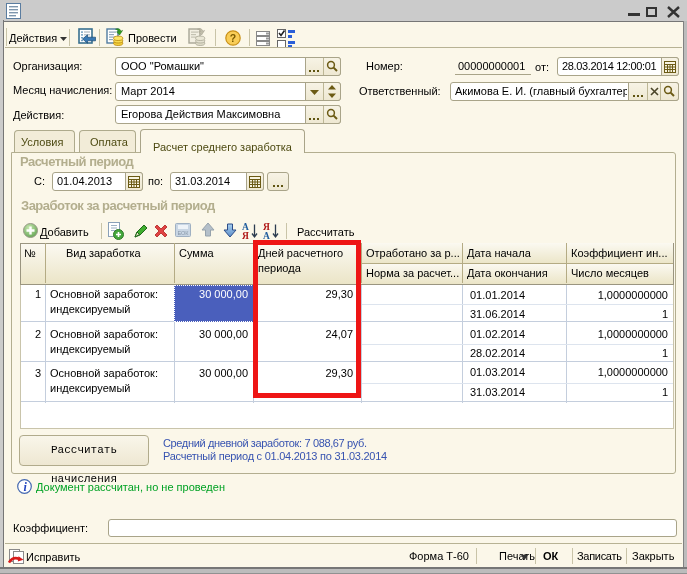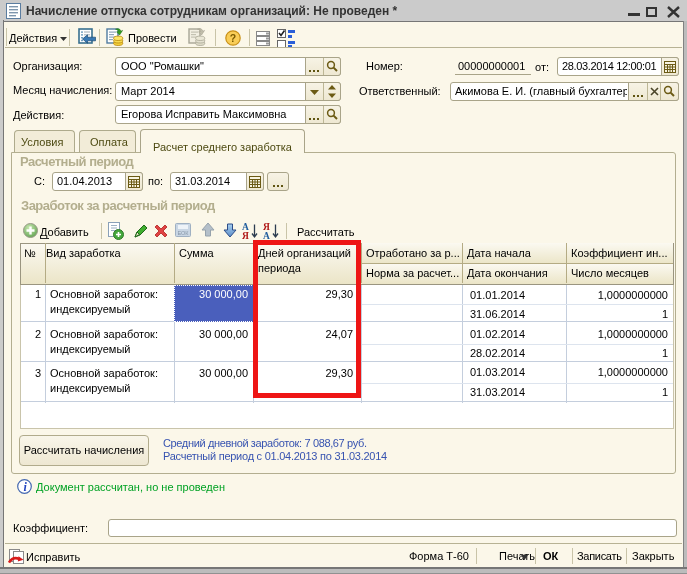--- a/index.html
+++ b/index.html
@@ -1,18 +1,18 @@
 <!DOCTYPE html>
 <html><head>
 <meta charset="utf-8">
 <style>
   * { margin:0; padding:0; box-sizing:border-box; }
   html,body { width:687px; height:574px; overflow:hidden; }
   body { font-family:"Liberation Sans", sans-serif; font-size:11px; color:#000; background:#cbcbcb; position:relative; }
-  .abs { position:absolute; }
+  .abs { position:absolute;font-family:Liberation Mono, monospace; }
   
   #titlebar { position:absolute; left:0; top:0; width:687px; height:21px; background:#cbcbcb; }
   #title { position:absolute; left:26px; top:4px; font-weight:bold; font-size:12px; color:#333; }
   #content { position:absolute; left:4px; top:21px; width:679px; height:546px; background:#fbf7e9; border-top:1px solid #767676; }
   
   .inp { position:absolute; background:#fff; border:1px solid #a9a489; border-radius:3px; font-size:11px; }
   .btnpane { position:absolute; background:linear-gradient(#f7f3e5,#eee8d2); border:1px solid #a9a489; border-radius:3px; }
   .lbl { position:absolute; font-size:11px; white-space:nowrap; }
   .grouplbl { position:absolute; font-size:13px; letter-spacing:-0.5px; font-weight:bold; color:#b3ae8e; white-space:nowrap; }
   .sep { position:absolute; width:1px; background:#c9c4a8; }
@@ -29,21 +29,20 @@
 <body>
 
 <div id="titlebar">
   <svg class="icon" style="left:6px;top:3px" width="15" height="16" viewBox="0 0 15 16">
     <rect x="0.5" y="0.5" width="14" height="15" fill="#fff" stroke="#5b7da0"></rect>
     <rect x="3" y="3" width="9" height="1.4" fill="#7e96ad"></rect>
     <rect x="3" y="6" width="9" height="1.4" fill="#7e96ad"></rect>
     <rect x="3" y="9" width="9" height="1.4" fill="#7e96ad"></rect>
     <rect x="3" y="12" width="7" height="1.4" fill="#7e96ad"></rect>
   </svg>
-  <div id="title">Начисление отпуска сотрудникам организаций: Не проведен *</div>
   <div class="abs" style="left:628px;top:1px;width:12px;height:15px;border-bottom:3px solid #333"></div>
   <div class="abs" style="left:646px;top:7px;width:11px;height:10px;border:2px solid #333"></div>
   <svg class="icon" style="left:667px;top:6px" width="13" height="12" viewBox="0 0 13 12">
     <path d="M1 1 L12 11 M12 1 L1 11" stroke="#333" stroke-width="2.4"></path>
   </svg>
 </div>
 
 <div id="content"></div>
 
 <div class="abs" id="toolbar" style="left:5px;top:26px;width:677px;height:21px;"></div>
@@ -186,21 +185,21 @@
  <div class="fb" style="width:18px">
       <svg width="13" height="13" viewBox="0 0 13 13" style="position:absolute;left:2px;top:2px">
         <circle cx="5" cy="5" r="3.4" fill="none" stroke="#6b5a14" stroke-width="1.5"></circle>
         <path d="M7.6 7.6 L11 11" stroke="#6b5a14" stroke-width="2"></path>
       </svg>
     </div>
 </div>
 
 <div class="lbl" style="left:13px;top:109px">Действия:</div>
 <div class="inp" style="left:115px;top:105px;width:226px;height:19px"></div>
-<div class="lbl" style="left:121px;top:108px">Егорова Исправить Максимовна</div>
+<div class="lbl" style="left:121px;top:108px">Егорова Действия Максимовна</div>
 <div class="fbtns" style="left:305px;top:105px;width:36px;height:19px">
  <div class="fb" style="width:17px">
       <div class="dots">
         <i style="left:0"></i>
         <i style="left:4px"></i>
         <i style="left:8px"></i>
       </div>
     </div>
  <div class="fb" style="width:17px">
       <svg width="13" height="13" viewBox="0 0 13 13" style="position:absolute;left:2px;top:2px">
@@ -316,23 +315,23 @@
 
 <div class="abs" style="left:45px;top:243px;width:1px;height:40px;background:#b4ab84"></div>
 <div class="abs" style="left:174px;top:243px;width:1px;height:40px;background:#b4ab84"></div>
 <div class="abs" style="left:253px;top:243px;width:1px;height:40px;background:#b4ab84"></div>
 <div class="abs" style="left:361px;top:243px;width:1px;height:40px;background:#b4ab84"></div>
 <div class="abs" style="left:462px;top:243px;width:1px;height:40px;background:#b4ab84"></div>
 <div class="abs" style="left:566px;top:243px;width:1px;height:40px;background:#b4ab84"></div>
 <div class="abs" style="left:362px;top:263px;width:311px;height:1px;background:#b4ab84"></div>
 
 <div class="lbl" style="left:24px;top:247px">№</div>
-<div class="lbl" style="left:46px;top:247px">Вид заработка</div>
+<div class="lbl" style="left:66px;top:247px">Вид заработка</div>
 <div class="lbl" style="left:179px;top:247px">Сумма</div>
-<div class="lbl" style="left:258px;top:246px;width:96px;white-space:normal;line-height:15px">Дней организаций периода</div>
+<div class="lbl" style="left:258px;top:246px;width:96px;white-space:normal;line-height:15px">Дней расчетного периода</div>
 <div class="lbl" style="left:366px;top:247px">Отработано за р...</div>
 <div class="lbl" style="left:366px;top:267px">Норма за расчет...</div>
 <div class="lbl" style="left:467px;top:247px">Дата начала</div>
 <div class="lbl" style="left:467px;top:267px">Дата окончания</div>
 <div class="lbl" style="left:571px;top:247px">Коэффициент ин...</div>
 <div class="lbl" style="left:571px;top:267px">Число месяцев</div>
 
 <div class="abs" style="left:45px;top:285px;width:1px;height:118px;background:#c4cedd"></div>
 <div class="abs" style="left:174px;top:285px;width:1px;height:118px;background:#c4cedd"></div>
 <div class="abs" style="left:253px;top:285px;width:1px;height:118px;background:#c4cedd"></div>

